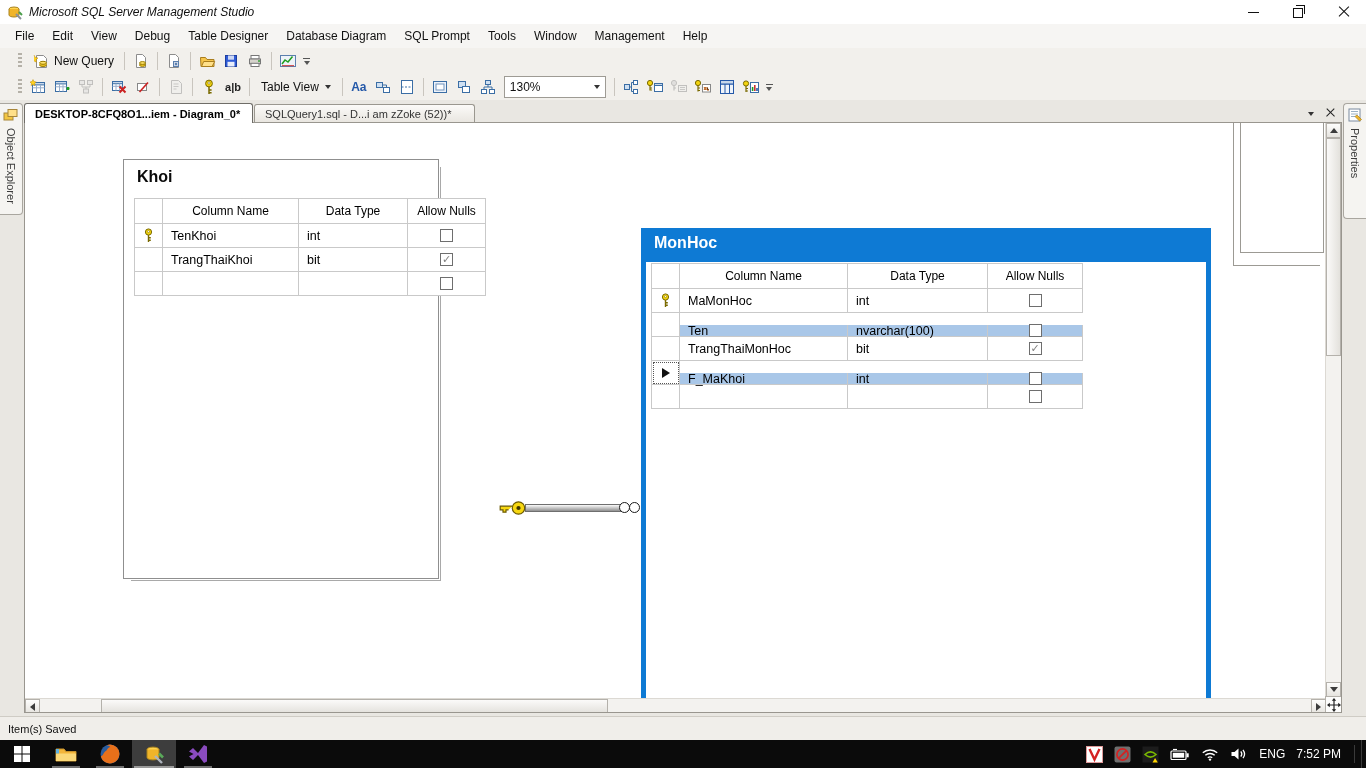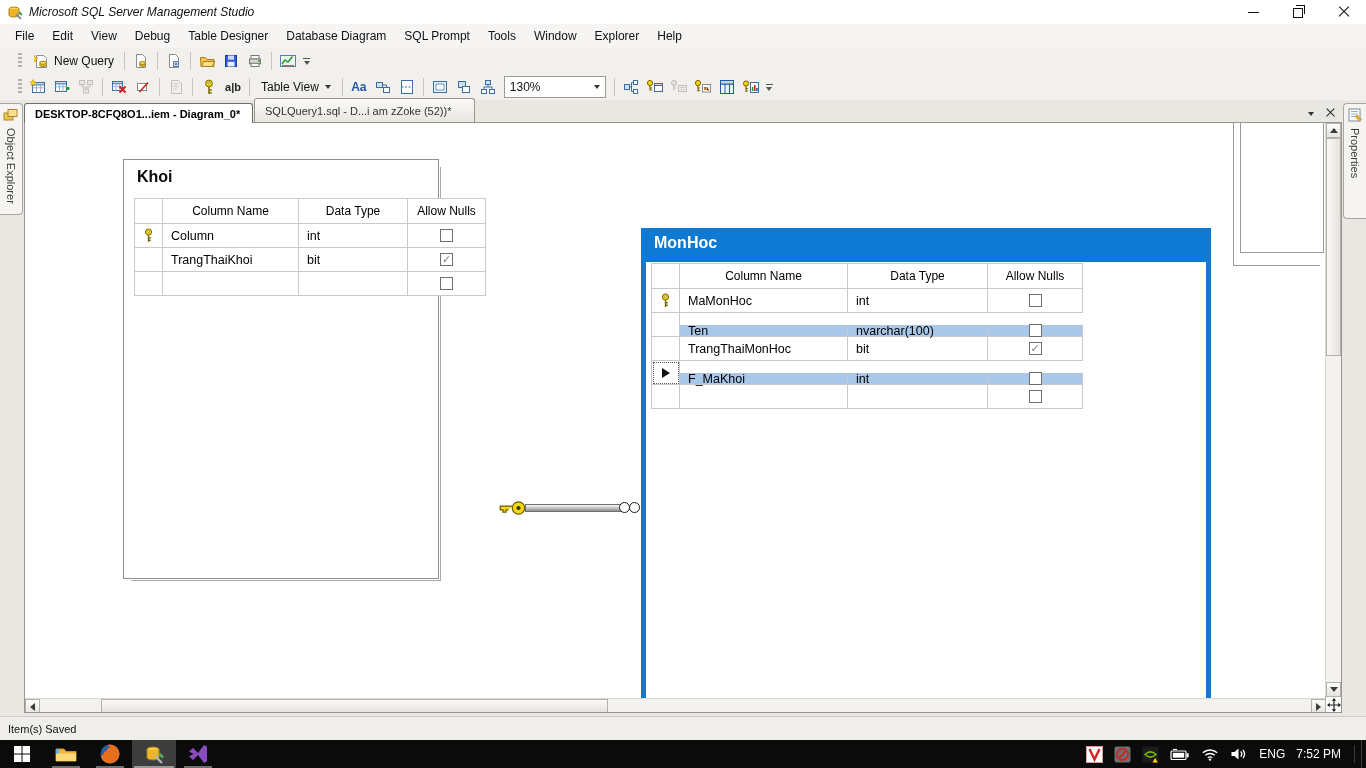--- a/index.html
+++ b/index.html
@@ -43,21 +43,21 @@
   .overflow .bar{width:7px;height:1.5px;background:#555;margin-bottom:1.5px;}
   .overflow .tri{width:0;height:0;border-left:3.5px solid transparent;border-right:3.5px solid transparent;border-top:4px solid #555;}
   .ab-glyph{font-size:11px;font-weight:bold;color:#222;letter-spacing:0px;}
   .aa-glyph{font-size:12px;font-weight:bold;color:#2458a8;}
 
   
   .workspace{left:0;top:100px;width:1366px;height:616px;background:#e9e7e2;}
 
   
   .tabstrip{left:24px;top:103px;width:1276px;height:20px;display:flex;align-items:flex-end;}
-  .dtab{box-sizing:border-box;height:25px;display:flex;align-items:center;padding:0 10px;font-size:11px;white-space:nowrap;overflow:hidden;border:1px solid #9a978f;border-bottom:none;border-radius:3px 3px 0 0;background:linear-gradient(#fbfaf8,#e8e5df);color:#333;margin-right:1px;}
+  .dtab{box-sizing:border-box;height:19px;display:flex;align-items:center;padding:0 10px;font-size:11px;white-space:nowrap;overflow:hidden;border:1px solid #9a978f;border-bottom:none;border-radius:3px 3px 0 0;background:linear-gradient(#fbfaf8,#e8e5df);color:#333;margin-right:1px;}
   .dtab.active{height:20px;background:#fff;border-color:#6f6d68;font-weight:bold;color:#000;z-index:6;position:relative;}
   .tabstrip-btn{width:16px;height:15px;display:flex;align-items:center;justify-content:center;}
   .x-glyph{position:relative;width:9px;height:9px;}
   .x-glyph:before,.x-glyph:after{content:"";position:absolute;left:-1px;top:4px;width:11px;height:1.4px;background:#222;}
   .x-glyph:before{transform:rotate(45deg);} .x-glyph:after{transform:rotate(-45deg);}
 
   
   .vtab{box-sizing:border-box;background:#f5f4f1;border:1px solid #a9a69f;display:flex;flex-direction:column;align-items:center;padding-top:4px;}
   .vtab.left{left:0;top:103px;width:23px;height:112px;border-left:none;border-radius:0 4px 4px 0;}
   .vtab.right{left:1343px;top:103px;width:23px;height:116px;border-right:none;border-radius:4px 0 0 4px;}
@@ -158,21 +158,21 @@
   <div class="abs menubar">
     <span class="menuitem">File</span>
     <span class="menuitem">Edit</span>
     <span class="menuitem">View</span>
     <span class="menuitem">Debug</span>
     <span class="menuitem">Table Designer</span>
     <span class="menuitem">Database Diagram</span>
     <span class="menuitem">SQL Prompt</span>
     <span class="menuitem">Tools</span>
     <span class="menuitem">Window</span>
-    <span class="menuitem">Explorer</span>
+    <span class="menuitem">Management</span>
     <span class="menuitem">Help</span>
   </div>
 
   <div class="abs toolbars">
 
     <div class="tbrow">
       <span class="grip"></span>
       <span class="tbtn wide">
         <svg width="18" height="16">
           <path d="M4.5 2.5h7l3 3v9h-10z" fill="#fff" stroke="#8c8c8c"></path>
@@ -447,21 +447,21 @@
         </div>
         <div class="trow pkrow">
           <div class="gcell c0 rowhdr">
             <svg class="pkkey" width="11" height="15">
                 <circle cx="5.5" cy="4" r="3.1" fill="#f2d30e" stroke="#7a6a00"></circle>
                 <circle cx="5.5" cy="3.6" r="1" fill="#fff" stroke="#7a6a00" stroke-width="0.5"></circle>
                 <path d="M5.5 7v7M5.5 9.8h2.3M5.5 12.3h2.3" stroke="#7a6a00" stroke-width="1.4" fill="none"></path>
               </svg>
 
           </div>
-          <div class="gcell c1 txt">Column</div>
+          <div class="gcell c1 txt">TenKhoi</div>
           <div class="gcell c2 txt">int</div>
           <div class="gcell c3 chk">
               <span class="checkbox"></span>
             </div>
         </div>
         <div class="trow">
           <div class="gcell c0 rowhdr">
             
             
           </div>

